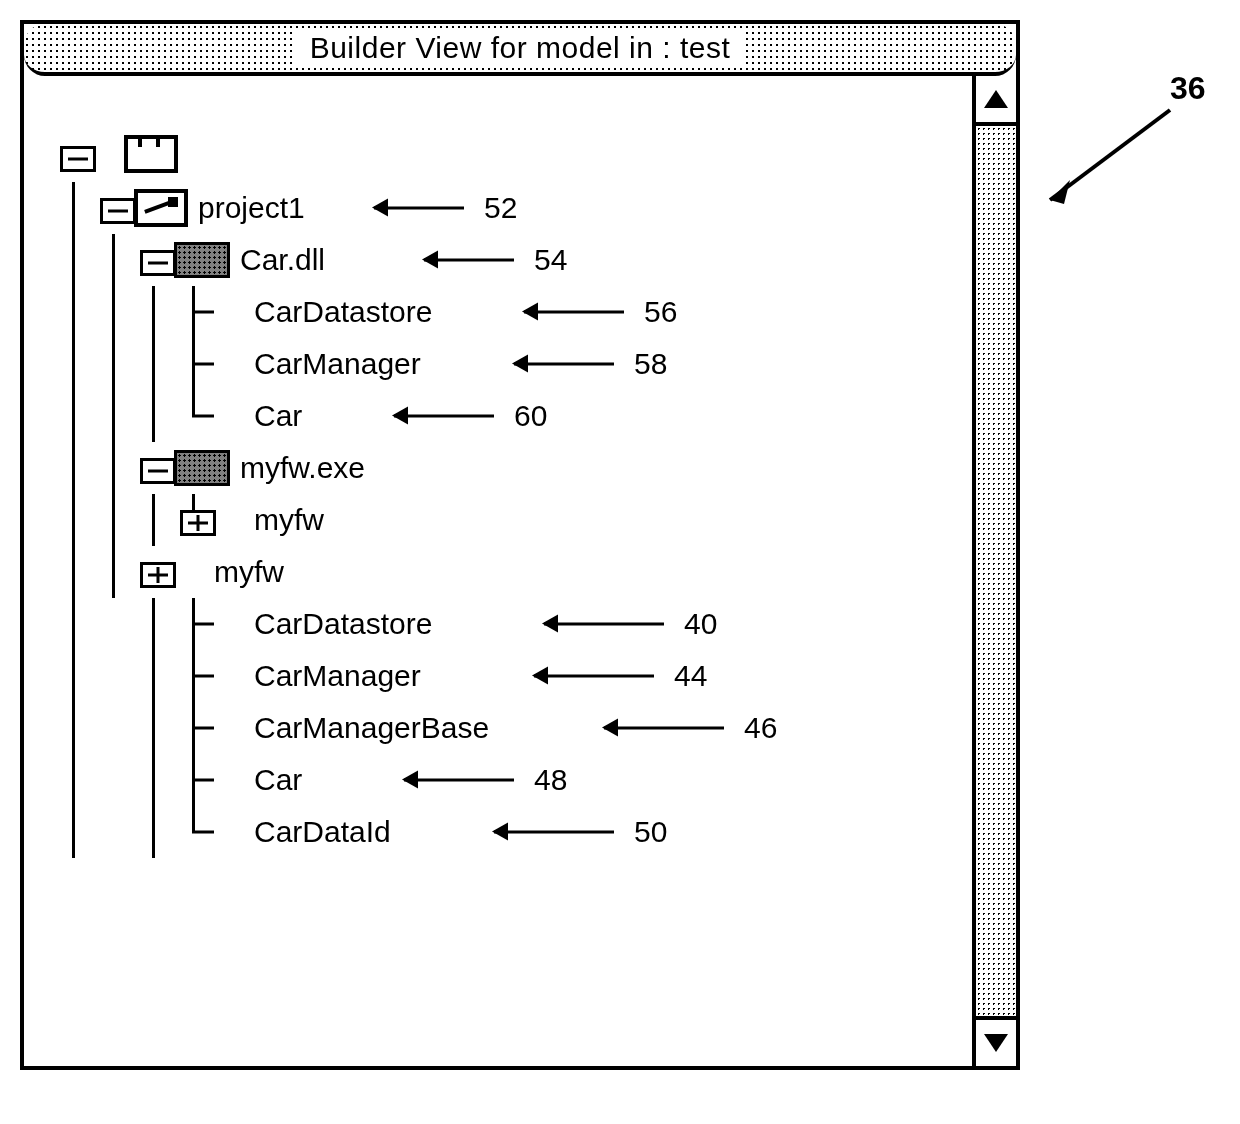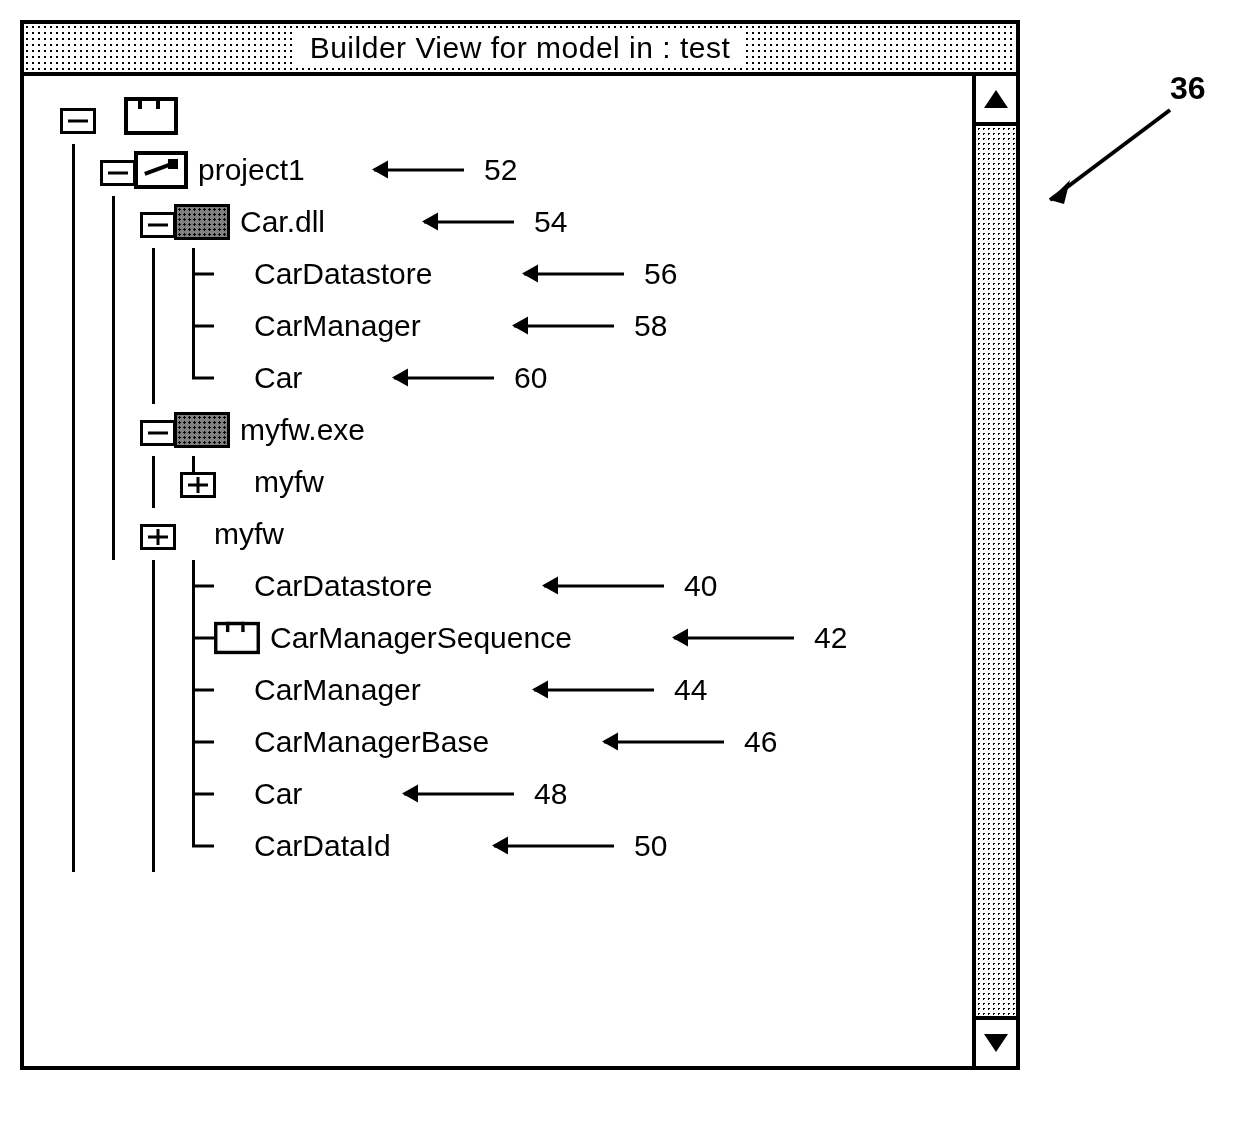--- a/index.html
+++ b/index.html
@@ -29,39 +29,41 @@
   }
   .title-bar {
     height: 48px;
     border-bottom: 4px solid #000;
     background-image: radial-gradient(#000 1px, transparent 1px);
     background-size: 6px 6px;
     background-color: #fff;
     display: flex;
     align-items: center;
     justify-content: center;
+    border-radius: 21px;
   }
   .title-text {
     background: #fff;
     padding: 0 14px;
     font-size: 30px;
     letter-spacing: 0.5px;
   }
   .client {
     position: absolute;
     top: 52px;
     left: 0;
     right: 0;
     bottom: 0;
     display: flex;
   }
   .content {
     position: relative;
     flex: 1 1 auto;
     padding: 12px 8px 8px 30px;
+    margin-top: 38px;
   }
   
   .scrollbar {
     width: 44px;
     border-left: 4px solid #000;
     display: flex;
     flex-direction: column;
     box-sizing: border-box;
   }
   .sb-btn {
@@ -417,37 +419,20 @@
           <div class="cell">
               <span class="tee"></span>
               <span class="branch"></span>
             </div>
           <div class="cell"></div>
           <span class="label">CarDatastore</span>
           <span class="arrow" style="left:490px;width:120px"></span>
           <span class="annot" style="left:630px">40</span>
         </div>
 
-        <div class="row">
-          <div class="cell">
-              <span class="stem"></span>
-            </div>
-          <div class="cell"></div>
-          <div class="cell">
-              <span class="stem"></span>
-            </div>
-          <div class="cell">
-              <span class="tee"></span>
-              <span class="branch"></span>
-            </div>
-          <span class="ico ico-card" style="transform:scale(0.85);margin-left:-4px;margin-right:6px"></span>
-          <span class="label">CarManagerSequence</span>
-          <span class="arrow" style="left:620px;width:120px"></span>
-          <span class="annot" style="left:760px">42</span>
-        </div>
 
         <div class="row">
           <div class="cell">
               <span class="stem"></span>
             </div>
           <div class="cell"></div>
           <div class="cell">
               <span class="stem"></span>
             </div>
           <div class="cell">

